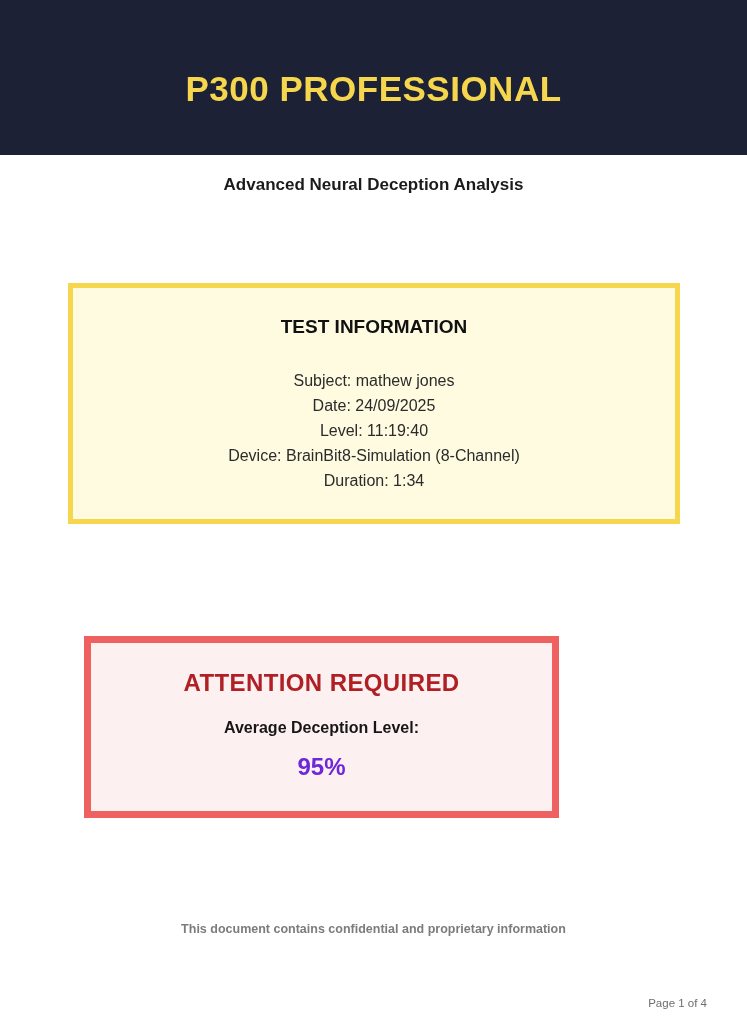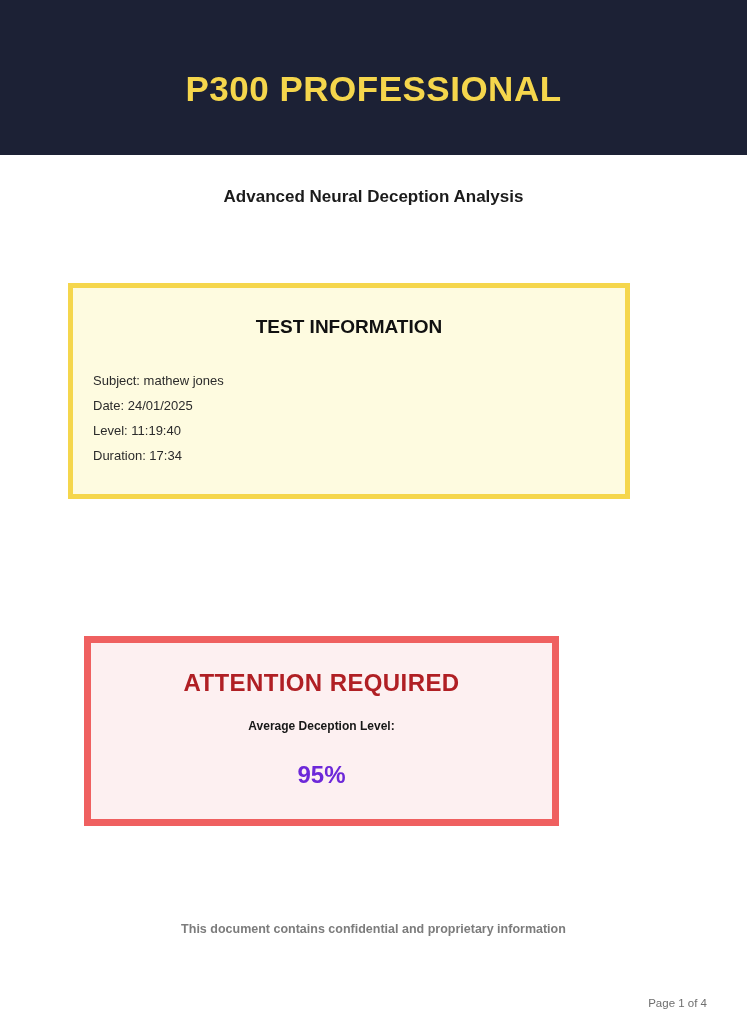--- a/index.html
+++ b/index.html
@@ -37,44 +37,44 @@
     line-height: 46px;
     text-align: center;
   }
 
   
   .subtitle {
     text-align: center;
     font-size: 17px;
     font-weight: bold;
     color: #1b1b1b;
-    margin-top: 32px;
+    margin-top: 20px;
   }
 
   
   .info-box {
     position: absolute;
     left: 68px;
     top: 283px;
-    width: 562px;
+    width: 612px;
     box-sizing: border-box;
     border: 5px solid #f5d64c;
     background: #fefbe0;
     padding: 28px 20px 26px 20px;
   }
   .info-title {
     text-align: center;
     font-size: 19px;
     font-weight: bold;
     color: #111111;
     margin-bottom: 30px;
   }
   .info-line {
-    text-align: left;
-    font-size: 13px;
+    text-align: center;
+    font-size: 16px;
     color: #2b2b2b;
     line-height: 25px;
   }
 
   
   .alert-box {
     position: absolute;
     left: 84px;
     top: 636px;
     width: 475px;
@@ -86,24 +86,24 @@
   .alert-title {
     text-align: center;
     font-size: 24px;
     font-weight: bold;
     color: #b01f24;
     letter-spacing: 0.4px;
     margin-bottom: 22px;
   }
   .alert-label {
     text-align: center;
-    font-size: 12px;
+    font-size: 16px;
     font-weight: bold;
     color: #171717;
-    margin-bottom: 28px;
+    margin-bottom: 16px;
   }
   .alert-value {
     text-align: center;
     font-size: 24px;
     font-weight: bold;
     color: #6d28d9;
   }
 
   
   .footer {
@@ -132,23 +132,24 @@
 
 <div class="header-banner">
   <div class="header-title-line1">P300 PROFESSIONAL</div>
 </div>
 
 <div class="subtitle">Advanced Neural Deception Analysis</div>
 
 <div class="info-box">
   <div class="info-title">TEST INFORMATION</div>
   <div class="info-line">Subject: mathew jones</div>
-  <div class="info-line">Date: 24/01/2025</div>
+  <div class="info-line">Date: 24/09/2025</div>
   <div class="info-line">Level: 11:19:40</div>
-  <div class="info-line">Duration: 17:34</div>
+  <div class="info-line">Device: BrainBit8-Simulation (8-Channel)</div>
+  <div class="info-line">Duration: 1:34</div>
 </div>
 
 <div class="alert-box">
   <div class="alert-title">ATTENTION REQUIRED</div>
   <div class="alert-label">Average Deception Level:</div>
   <div class="alert-value">95%</div>
 </div>
 
 <div class="footer">
   <div class="footer-line">This document contains confidential and proprietary information</div>

